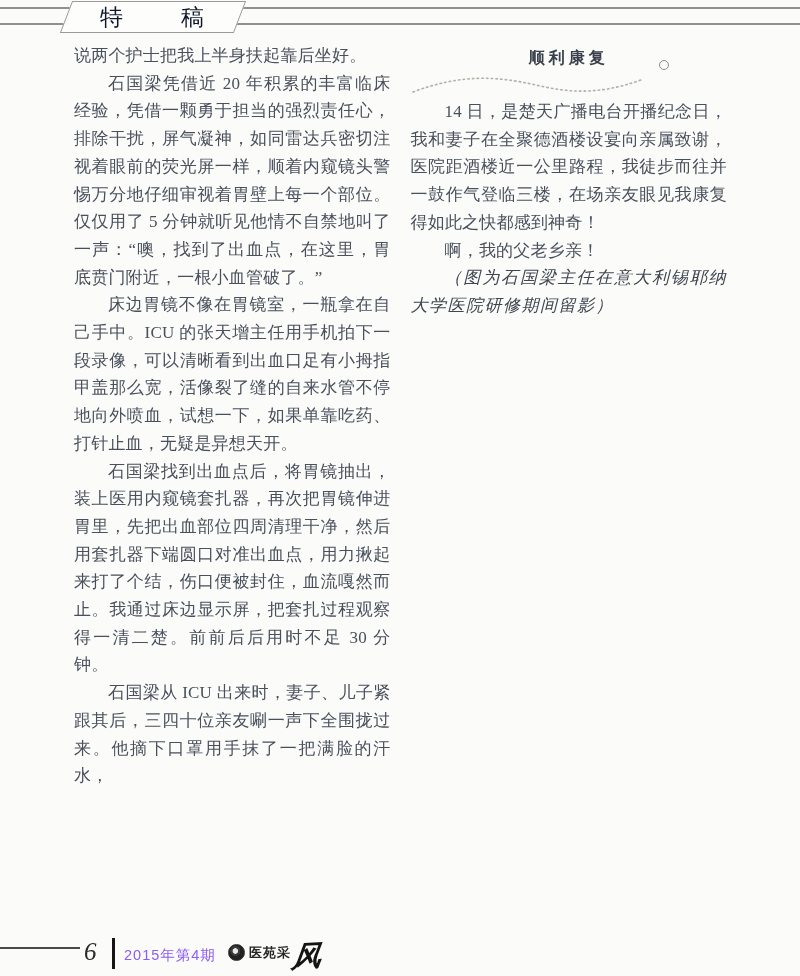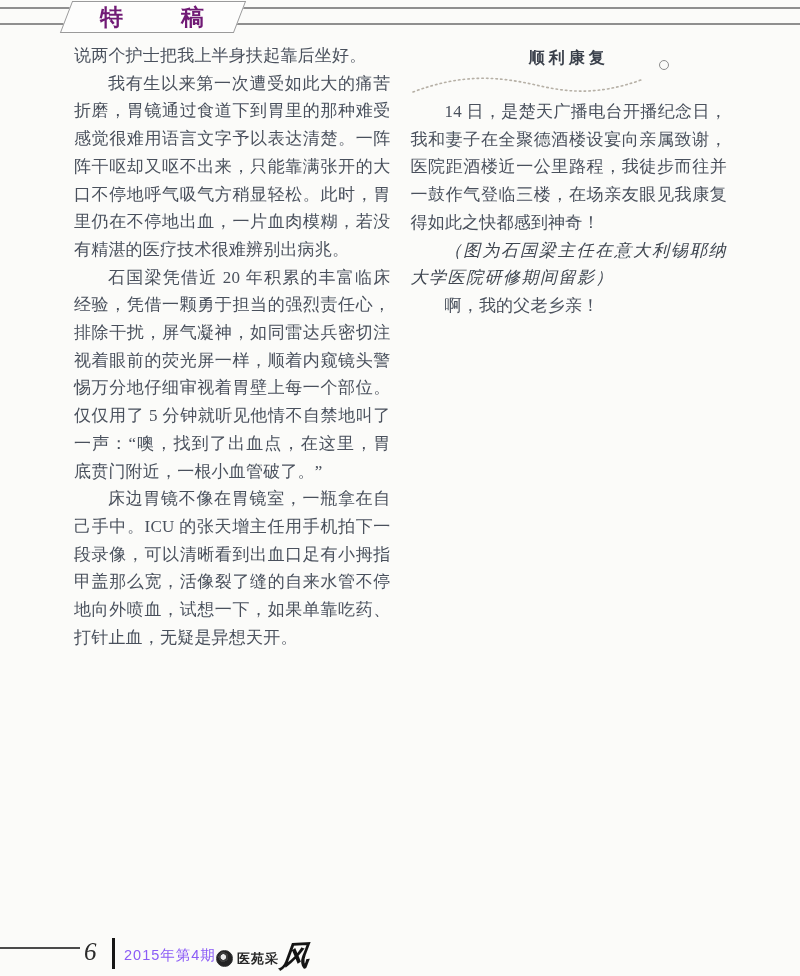--- a/index.html
+++ b/index.html
@@ -16,21 +16,21 @@
   .hdr-rule.bottom{top:23px;}
   .hdr-tab{
     position:absolute;left:66px;top:1px;width:172px;height:30px;
     background:#fdfdfc;border:1px solid #9a9a9a;
     transform:skewX(-21deg);
     box-shadow:0 0 0 1px rgba(255,255,255,.6) inset;
   }
   .hdr-tab-label{
     position:absolute;left:66px;top:2px;width:172px;height:30px;
     display:flex;align-items:center;justify-content:center;
-    font-weight:bold;font-size:23px;color:#701a75;
+    font-weight:normal;font-size:23px;color:#0f172a;
   }
   .hdr-tab-label span{letter-spacing:58px;margin-right:-58px;white-space:nowrap;}
   
   .content{
     position:absolute;left:74px;top:42px;width:653px;
     display:flex;gap:20px;justify-content:flex-end;
   }
   .col{width:320px;}
   p.bp{
     margin:0;text-indent:2em;text-align:justify;
@@ -57,21 +57,21 @@
   .ftr-pagenum{
     position:absolute;left:84px;top:938px;
     font-style:italic;font-size:25px;color:#2a2a2a;
   }
   .ftr-bar{position:absolute;left:112px;top:938px;width:3px;height:31px;background:#151515;}
   .ftr-issue{
     position:absolute;left:124px;top:946px;
     font-family:"Liberation Sans","DejaVu Sans",sans-serif;
     font-size:14.5px;color:#8b5cf6;letter-spacing:1px;
   }
-  .ftr-logo{position:absolute;left:216px;top:944px;display:flex;align-items:center;}
+  .ftr-logo{position:absolute;left:228px;top:944px;display:flex;}
   .logo-disc{
     width:15px;height:15px;border-radius:50%;
     background:radial-gradient(circle at 42% 40%, #e9e9e9 0 2.5px, #3b3b3b 3px 5px, #222 5px);
     border:1px solid #2e2e2e;
   }
   .logo-text{
     margin-left:4px;font-weight:bold;font-size:13px;color:#262626;letter-spacing:1px;
     font-family:"Liberation Sans","DejaVu Sans",sans-serif;
   }
   .logo-wind{
@@ -87,38 +87,39 @@
 <div class="hdr-rule bottom"></div>
 <div class="hdr-tab"></div>
 <div class="hdr-tab-label">
   <span>特稿</span>
 </div>
 
 <div class="content">
 
   <div class="col">
     <p class="bp first">说两个护士把我上半身扶起靠后坐好。</p>
-    <p class="bp">我有生以来第一次遭受如此大的痛苦折磨，胃镜通过食道下到胃里的那种难受感觉很难用语言文字予以表达清楚。一阵阵干呕却又呕不出来，只能靠满张开的大口不停地呼气吸气方稍显轻松。此时，胃里仍在不停地出血，一片血肉模糊，若没有精湛的医疗技术很难辨别出病兆。</p>
     <p class="bp">石国梁凭借近 20 年积累的丰富临床经验，凭借一颗勇于担当的强烈责任心，排除干扰，屏气凝神，如同雷达兵密切注视着眼前的荧光屏一样，顺着内窥镜头警惕万分地仔细审视着胃壁上每一个部位。仅仅用了 5 分钟就听见他情不自禁地叫了一声：“噢，找到了出血点，在这里，胃底贲门附近，一根小血管破了。”</p>
     <p class="bp">床边胃镜不像在胃镜室，一瓶拿在自己手中。ICU 的张天增主任用手机拍下一段录像，可以清晰看到出血口足有小拇指甲盖那么宽，活像裂了缝的自来水管不停地向外喷血，试想一下，如果单靠吃药、打针止血，无疑是异想天开。</p>
+    <p class="bp">石国梁找到出血点后，将胃镜抽出，装上医用内窥镜套扎器，再次把胃镜伸进胃里，先把出血部位四周清理干净，然后用套扎器下端圆口对准出血点，用力揪起来打了个结，伤口便被封住，血流嘎然而止。我通过床边显示屏，把套扎过程观察得一清二楚。前前后后用时不足 30 分钟。</p>
+    <p class="bp">石国梁从 ICU 出来时，妻子、儿子紧跟其后，三四十位亲友唰一声下全围拢过来。他摘下口罩用手抹了一把满脸的汗水，</p>
   </div>
 
   <div class="col">
 
     <div class="section-block">
       <div class="section-title">顺利康复</div>
       <span class="ring"></span>
       <svg class="wave" width="235" height="24" viewBox="0 0 235 24">
         <path d="M2,20 C 50,2 85,4 125,13 C 155,20 185,24 230,8" fill="none" stroke="#b6b0a6" stroke-width="1.6" stroke-dasharray="1.5 3.2" stroke-linecap="round"></path>
       </svg>
     </div>
 
     <p class="bp">14 日，是楚天广播电台开播纪念日，我和妻子在全聚德酒楼设宴向亲属致谢，医院距酒楼近一公里路程，我徒步而往并一鼓作气登临三楼，在场亲友眼见我康复得如此之快都感到神奇！</p>
+    <p class="bp">啊，我的父老乡亲！</p>
     <p class="bp caption">（图为石国梁主任在意大利锡耶纳大学医院研修期间留影）</p>
-    <p class="bp">啊，我的父老乡亲！</p>
   </div>
 
 </div>
 
 <div class="ftr-rule"></div>
 <div class="ftr-pagenum">6</div>
 <div class="ftr-bar"></div>
 <div class="ftr-issue">2015年第4期</div>
 <div class="ftr-logo">
   <span class="logo-disc"></span>

